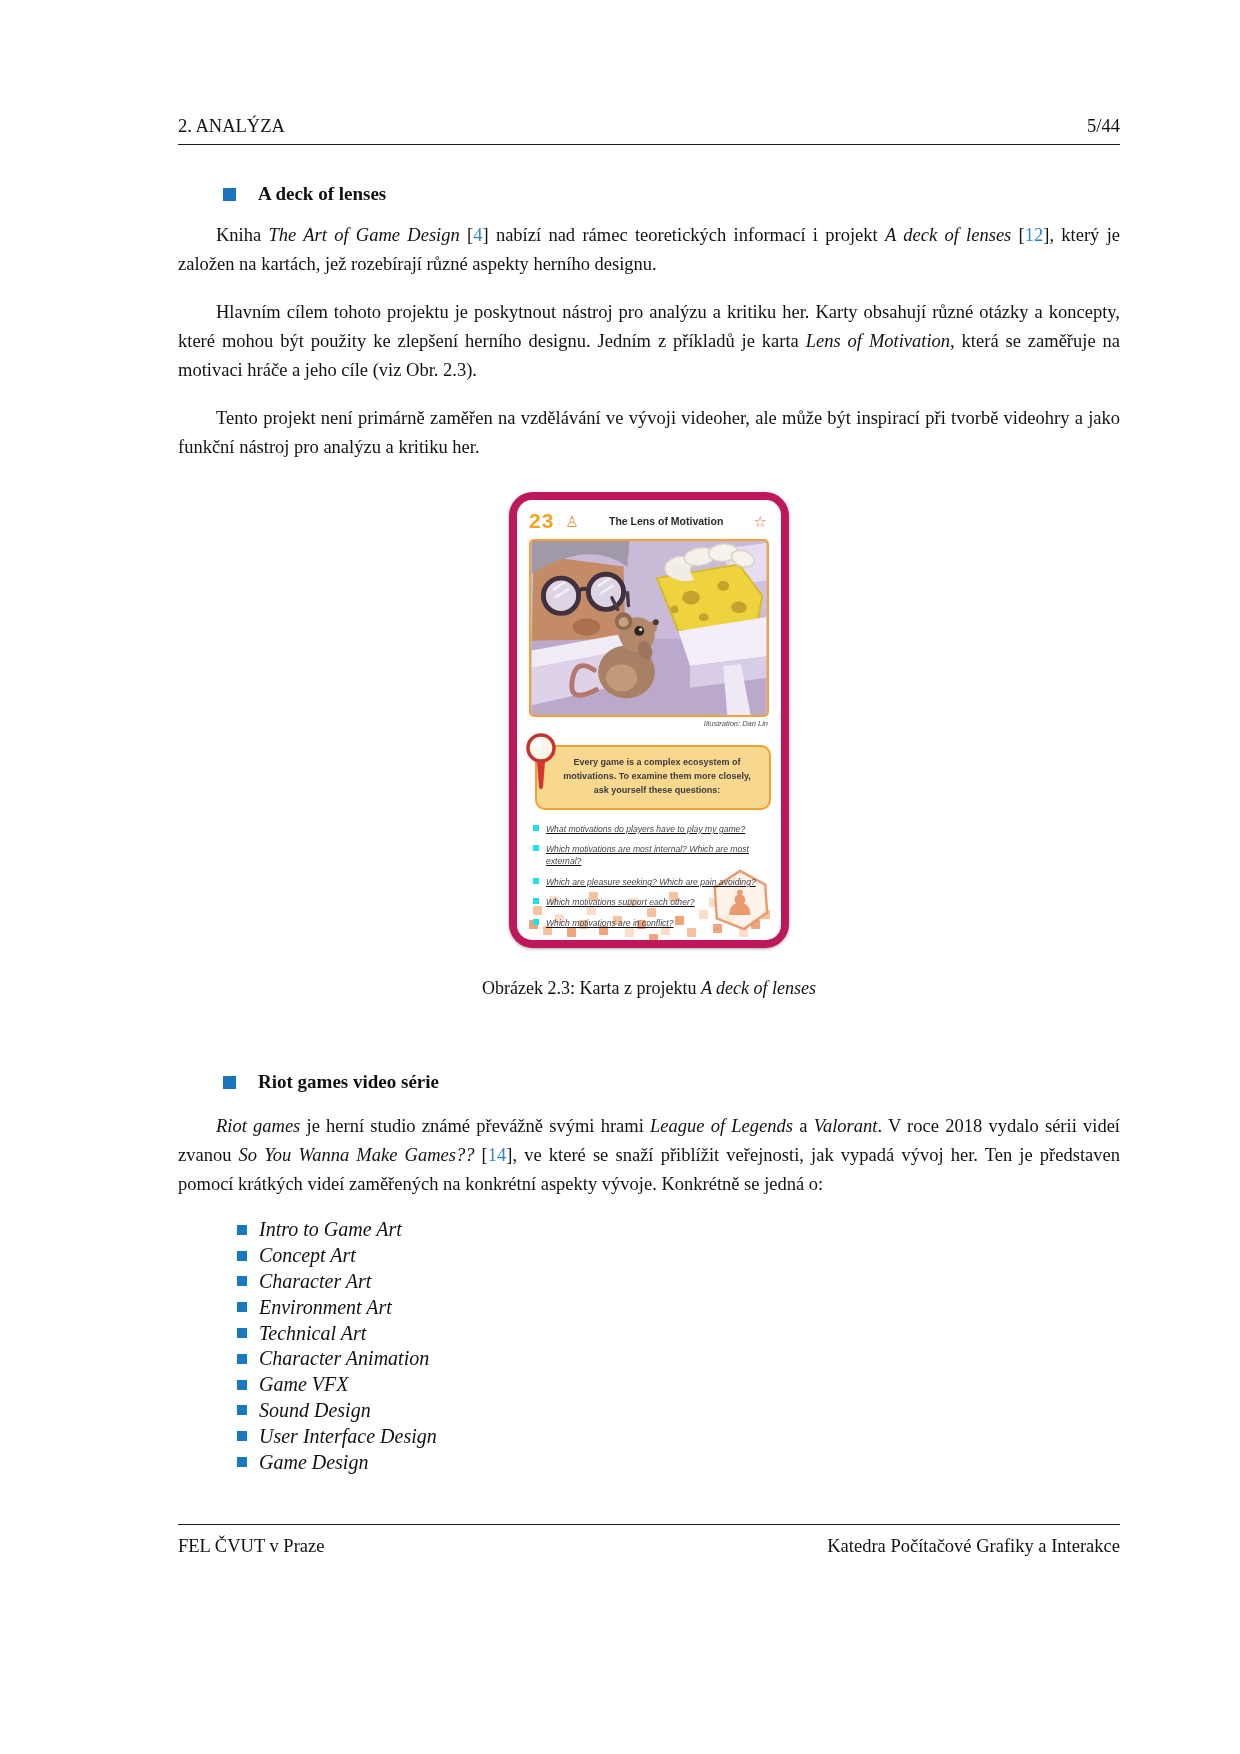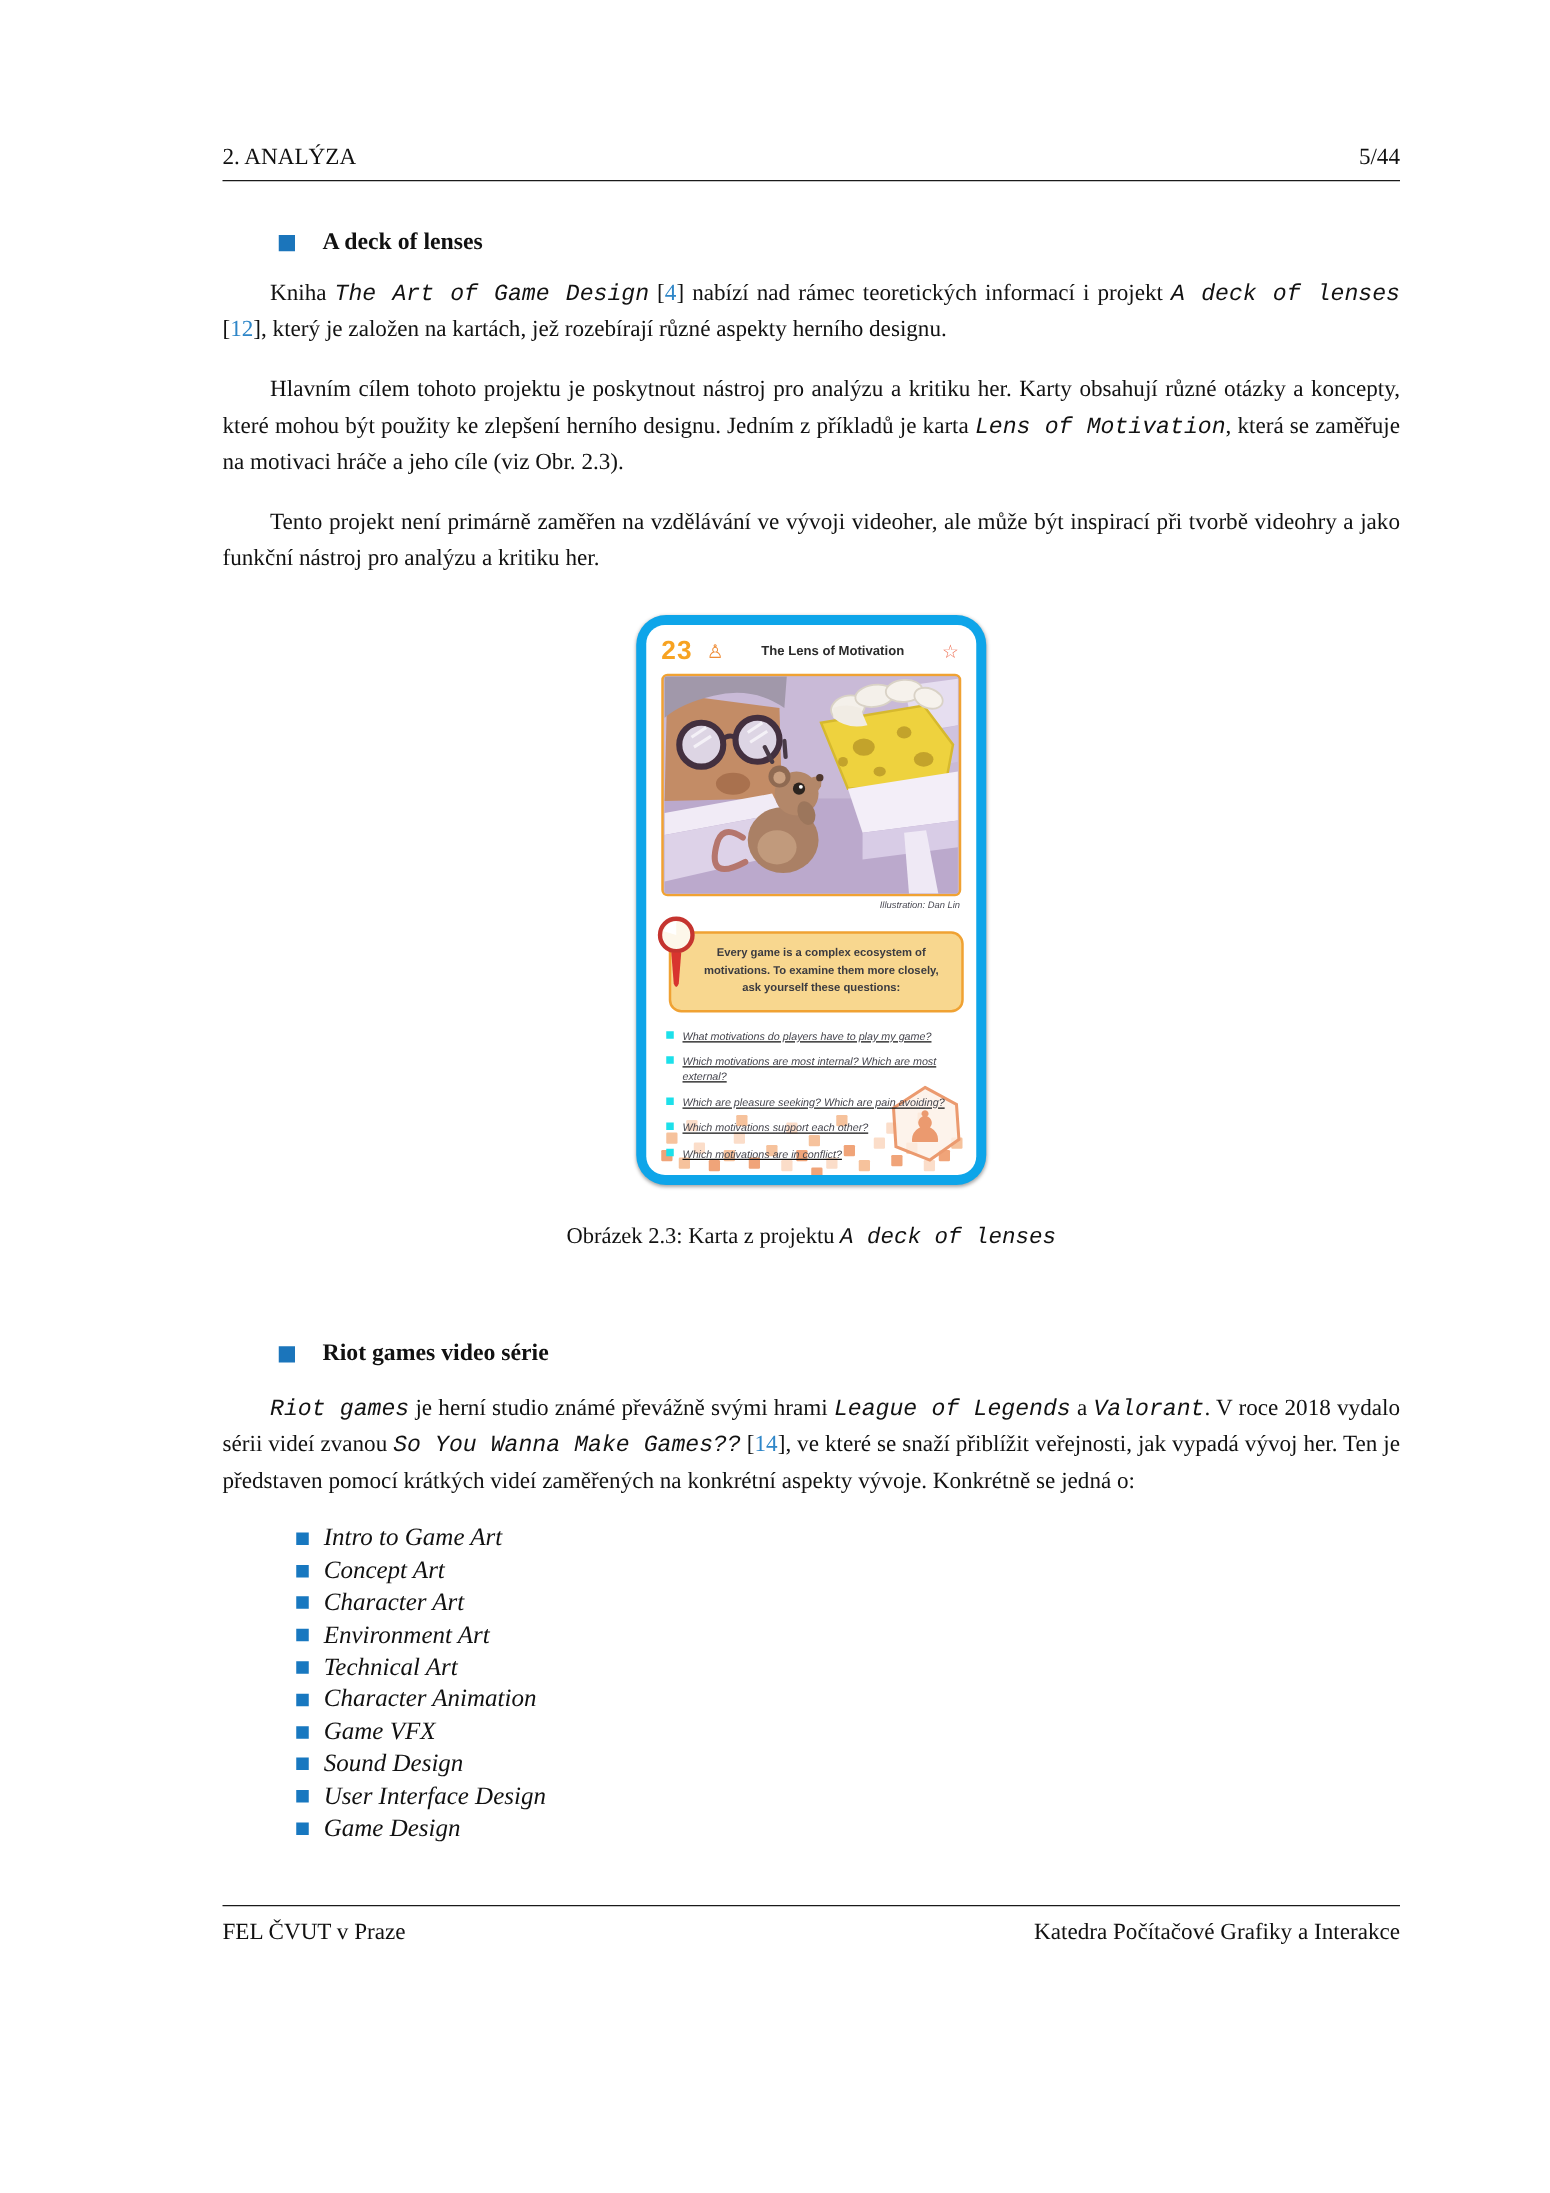--- a/index.html
+++ b/index.html
@@ -19,26 +19,26 @@
   .sec-head{display:flex;align-items:center;gap:22px;margin:38px 0 0 45px;}
   .sec-head .sq{width:13px;height:13px;background:#1b75bb;flex-shrink:0;}
   .sec-head .t{font-weight:bold;font-size:19px;}
 
   
   p.body{
     margin:16px 0 0 0;text-indent:38px;text-align:justify;
     font-size:18.5px;line-height:29px;color:#121212;
   }
   p.body.mt{margin-top:19px;}
-  .it{font-style:italic;font-family:Liberation Mono, monospace;}
+  .it{font-style:italic;}
   .lk{color:#2e86c8;}
 
   
   .card-frame{
-    width:280px;height:456px;margin:30px auto 0;background:#0ea5e9;border-radius:24px;
+    width:280px;height:456px;margin:30px auto 0;background:#be185d;border-radius:24px;
     padding:8px;box-sizing:border-box;box-shadow:0 1px 3px rgba(0,0,0,.35);
   }
   .card{
     background:#fff;border-radius:15px;width:100%;height:100%;position:relative;overflow:hidden;
     font-family:"Liberation Sans", sans-serif;box-sizing:border-box;
   }
   .card-head{display:flex;align-items:center;padding:9px 12px 5px 12px;gap:6px;}
   .card-num{color:#f7a322;font-weight:800;font-size:21px;letter-spacing:1px;}
   .pawn{color:#ee8b35;font-size:15px;line-height:1;margin-left:5px;}
   .card-title{flex:1;text-align:center;font-weight:700;font-size:10.5px;color:#2b2b2b;}

